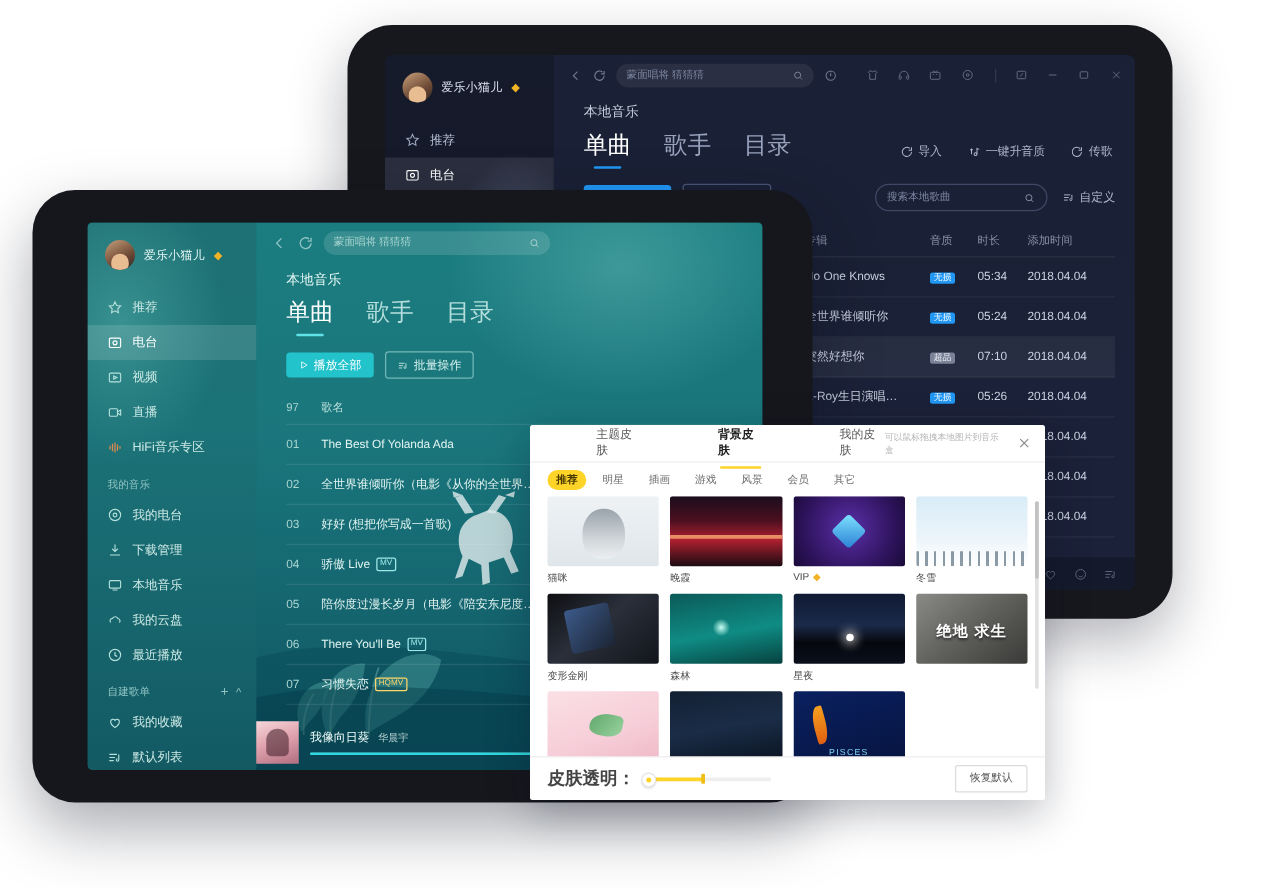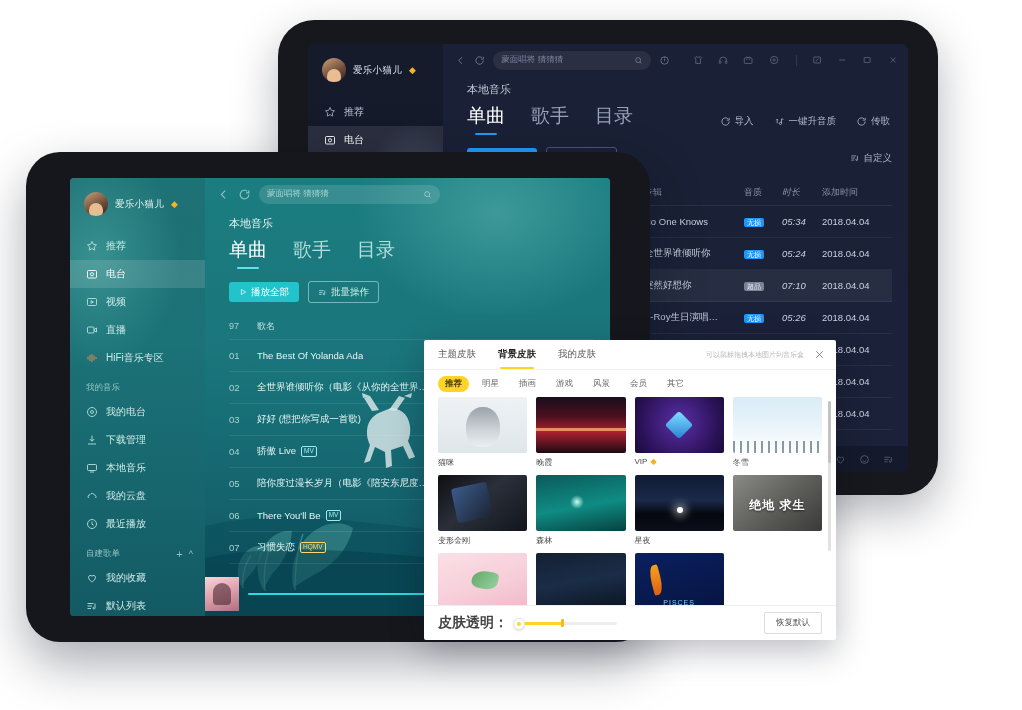--- a/index.html
+++ b/index.html
@@ -98,21 +98,21 @@
   
   .tbl{flex:1;min-height:0;overflow:hidden;padding:0 16px 0 24px;}
   .row{display:flex;align-items:center;height:31px;font-size:9.5px;border-bottom:1px solid;}
   .row.head{font-size:9px;height:26px;}
   .c-num{width:28px;flex:0 0 28px;}
   .c-name{flex:1;min-width:0;display:flex;align-items:center;gap:5px;overflow:hidden;white-space:nowrap;}
   .c-name .t{overflow:hidden;text-overflow:ellipsis;white-space:nowrap;}
   .c-artist{width:86px;flex:0 0 86px;overflow:hidden;text-overflow:ellipsis;white-space:nowrap;}
   .c-album{width:100px;flex:0 0 100px;overflow:hidden;text-overflow:ellipsis;white-space:nowrap;}
   .c-q{width:38px;flex:0 0 38px;}
-  .c-dur{width:40px;flex:0 0 40px;font-style:italic;}
+  .c-dur{width:40px;flex:0 0 40px;}
   .c-date{width:70px;flex:0 0 70px;}
   .badge{display:inline-block;font-size:7px;padding:1px 3px;border-radius:2px;line-height:1.1;}
   .tag-mv{display:inline-block;font-size:6.5px;padding:0 2px;border-radius:2px;border:1px solid;line-height:1.3;}
 
   
   .playerbar{height:26px;flex:0 0 26px;display:flex;align-items:center;justify-content:flex-end;gap:13px;padding:0 14px;}
   .hifi-pill{border:1px solid;border-radius:9px;font-size:7.5px;padding:1px 7px 1px 5px;display:flex;align-items:center;gap:3px;}
   .dot{width:4px;height:4px;border-radius:50%;background:currentColor;}
   .pb-ic{width:11px;height:11px;opacity:.6;display:block;}
 
@@ -223,21 +223,21 @@
   .deco-deer{position:absolute;left:120px;top:190px;width:120px;height:130px;opacity:.85;z-index:1;pointer-events:none;}
   .deco-leaf{position:absolute;left:28px;top:300px;width:160px;height:120px;opacity:.9;z-index:1;pointer-events:none;}
   .wave{position:absolute;left:0;right:0;bottom:0;height:150px;z-index:1;pointer-events:none;}
 
   
   #skin-dialog{position:absolute;left:424px;top:340px;width:412px;height:300px;background:#fff;
     border-radius:2px;box-shadow:0 10px 34px rgba(10,16,34,.28);z-index:9;display:flex;flex-direction:column;
     font-family:"Liberation Sans","DejaVu Sans",sans-serif;}
   .sd-head{height:29px;flex:0 0 29px;display:flex;align-items:center;padding:0 10px 0 14px;border-bottom:1px solid #f0f0f0;}
   .sd-tabs{display:flex;gap:22px;}
-  .sd-tab{font-size:9.5px;color:#5a5a5a;position:relative;padding-bottom:1px;cursor:pointer;}
+  .sd-tab{font-size:9.5px;color:#5a5a5a;position:relative;padding-bottom:1px;cursor:pointer;margin-left:39px;}
   .sd-tab.active{color:#222;font-weight:bold;}
   .sd-tab.active::after{content:"";position:absolute;left:2px;right:2px;bottom:-7px;height:2px;background:#ffd429;border-radius:2px;}
   .sd-hint{margin-left:auto;font-size:7px;color:#b6b6b6;}
   .sd-close{width:13px;height:13px;margin-left:9px;cursor:pointer;}
 
   .sd-cats{height:27px;flex:0 0 27px;display:flex;align-items:center;gap:6px;padding:0 14px;}
   .cat{font-size:8.5px;color:#6a6a6a;padding:2px 7px;border-radius:8px;cursor:pointer;}
   .cat.active{background:#ffd429;color:#4a3c00;font-weight:bold;}
 
   .sd-grid-wrap{flex:1;min-height:0;overflow:hidden;position:relative;padding:0 14px;}
@@ -505,20 +505,28 @@
                     </svg>
                   <span>播放全部</span>
                 </div>
                 <div class="btn-ghost">
                   <svg style="width:9px;height:9px" viewBox="0 0 24 24" fill="none" stroke-width="1.8">
                       <path d="M3 7h12M3 12h9M3 17h7M18 7v9a2 2 0 11-2-2"></path>
                     </svg>
                   <span>批量操作</span>
                 </div>
                 <div class="tb-right">
+                  <div class="search2">
+                    <span>搜索本地歌曲</span>
+                    <span class="sp"></span>
+                    <svg style="width:9px;height:9px" viewBox="0 0 24 24" fill="none" stroke-width="2">
+                        <circle cx="11" cy="11" r="6.5"></circle>
+                        <path d="M16 16l4 4"></path>
+                      </svg>
+                  </div>
                   <div class="custom">
                     <svg style="width:10px;height:10px" viewBox="0 0 24 24" fill="none" stroke-width="1.8">
                         <path d="M3 7h12M3 12h9M3 17h7M18 7v9a2 2 0 11-2-2"></path>
                       </svg>
                     <span>自定义</span>
                   </div>
                 </div>
               </div>
 
               <div class="tbl">
@@ -875,20 +883,24 @@
                   <div class="c-name">
                       <span class="t">习惯失恋</span>
                       <span class="tag-mv hq">HQMV</span>
                     </div>
                 </div>
               </div>
 
               <div class="fplayer">
                 <div class="cover"></div>
                 <div class="nowinfo">
+                  <div class="nowtitle">
+                    <span>我像向日葵</span>
+                    <span class="ar">华晨宇</span>
+                  </div>
                   <div class="prog">
                     <div class="fill" id="prog-fill" style="width: 86%;"></div>
                     <div class="knob" id="prog-knob" style="left: calc(86% - 4px);"></div>
                   </div>
                 </div>
               </div>
 
             </div>
           </div>
         </div>

